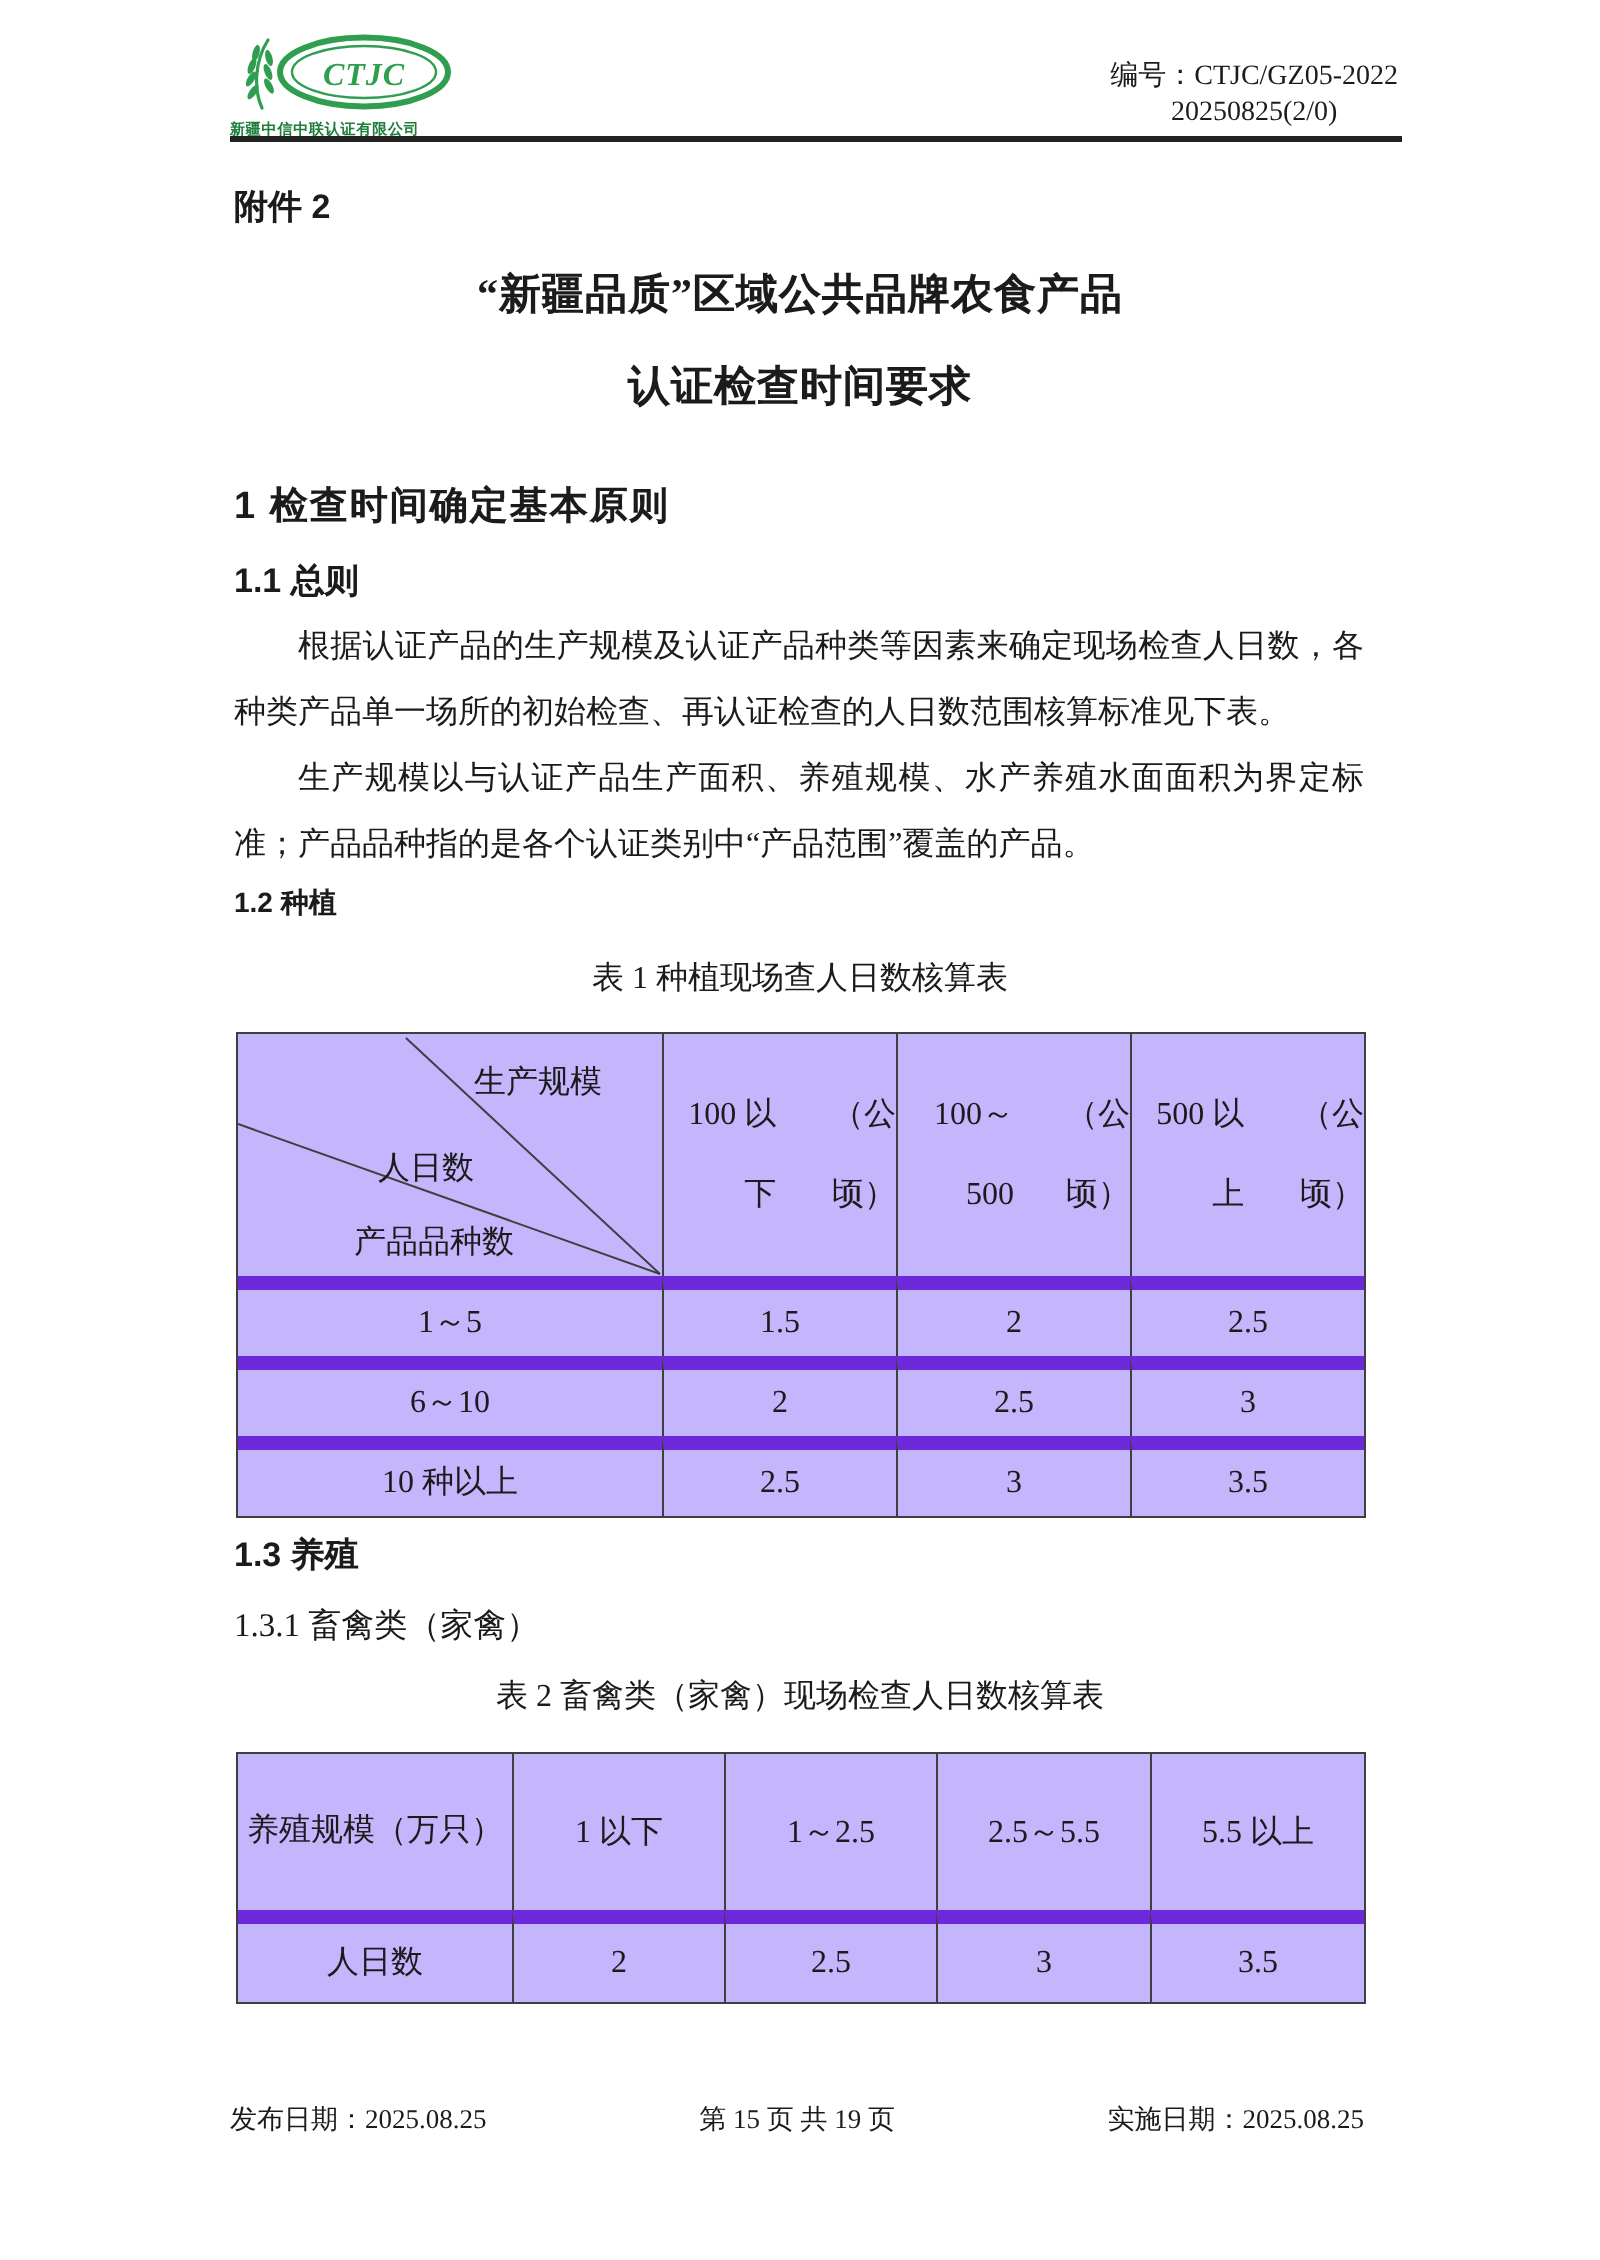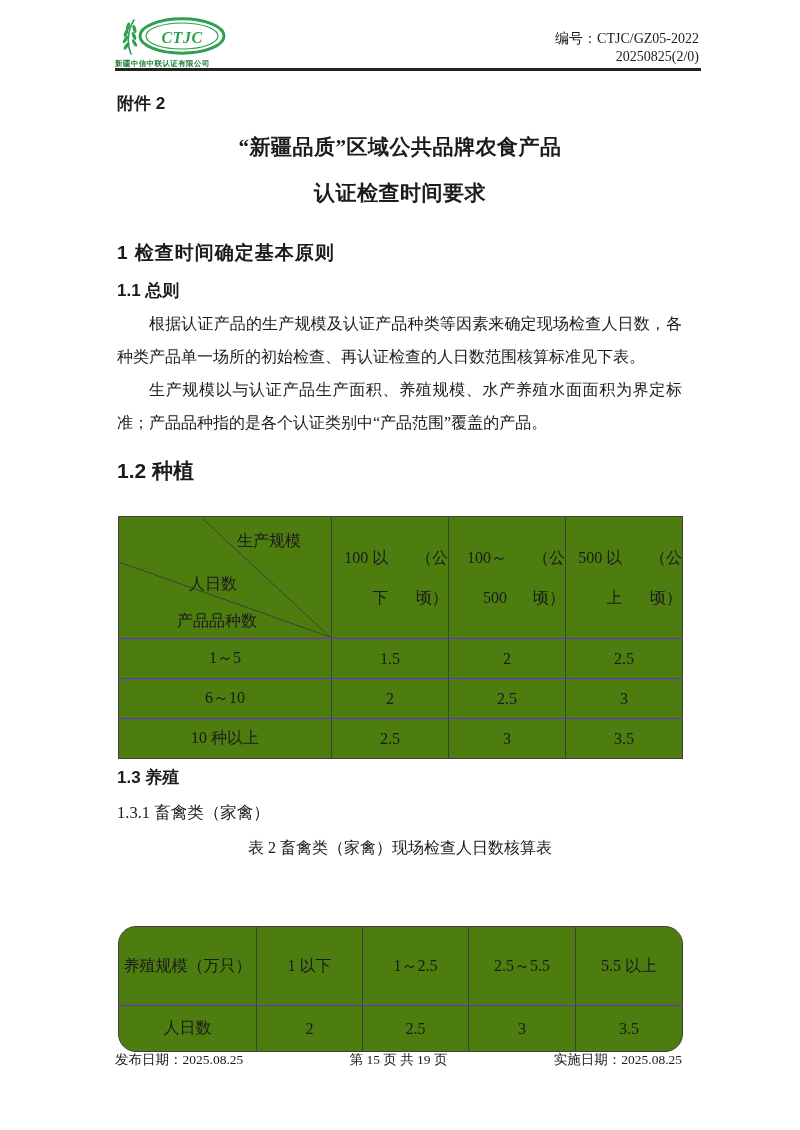--- a/index.html
+++ b/index.html
@@ -7,50 +7,50 @@
     position:relative;width:800px;height:1130px;margin:0 auto;background:#ffffff;
     font-family:"Liberation Serif","DejaVu Serif",serif;color:#1b1b1b;overflow:hidden;
   }
   
   .doc-header{position:absolute;left:115px;top:17px;width:586px;height:50px;}
   .logo-wrap{position:absolute;left:0;top:0;width:120px;}
   .company-name{
     margin-top:1px;font-size:7.5px;line-height:8px;color:#1e7e3c;letter-spacing:.4px;
     font-family:"Liberation Sans","DejaVu Sans",sans-serif;white-space:nowrap;font-weight:bold;
   }
-  .doc-no{position:absolute;right:2px;top:13px;text-align:right;font-size:14px;line-height:17.5px;}
+  .doc-no{position:absolute;right:2px;top:13px;text-align:center;font-size:14px;line-height:17.5px;}
   .doc-no div{white-space:nowrap;}
   .header-rule{position:absolute;left:115px;top:68px;width:586px;height:2.5px;background:#222;}
   
   .sansh{font-family:"Liberation Sans","DejaVu Sans",sans-serif;font-weight:bold;}
   .attachment{position:absolute;left:117px;top:92px;font-size:17px;font-weight:600;
     font-family:"Liberation Sans","DejaVu Sans",sans-serif;}
   .title-line{position:absolute;left:0;width:100%;text-align:center;font-weight:bold;
     font-size:21px;letter-spacing:.5px;}
   .title-1{top:133px;}
   .title-2{top:179px;}
   .h1x{position:absolute;left:117px;top:240px;font-size:19px;letter-spacing:1px;}
   .h11{position:absolute;left:117px;top:279px;font-size:17px;}
   .para{position:absolute;left:117px;width:565px;font-size:16px;line-height:33px;
     text-align:justify;text-indent:32px;}
   .p1{top:307px;}
   .p2{top:373px;}
-  .h12{position:absolute;left:117px;top:443px;font-size:21px;margin-top:14px;}
+  .h12{position:absolute;left:117px;top:443px;font-size:14px;}
   .caption{position:absolute;left:0;width:100%;text-align:center;font-size:16px;}
   .cap1{top:479px;}
   .h13{position:absolute;left:117px;top:766px;font-size:17px;}
   .h131{position:absolute;left:117px;top:802px;font-size:16.5px;}
   .cap2{top:838px;}
   
-  .grid-table{position:absolute;left:118px;background:#4d7c0f;border:1px solid #3f3f3f;display:grid;}
+  .grid-table{position:absolute;left:118px;background:#c4b5fd;border:1px solid #3f3f3f;display:grid;}
   .t1{top:516px;width:563px;grid-template-columns:212px 117px 117px 117px;
     grid-template-rows:121px 40px 40px 40px;}
-  .t2{top:926px;width:563px;grid-template-columns:137px 106px 106px 107px 107px;
-    grid-template-rows:78px 46px;border-radius:18px;}
-  .cell{box-sizing:border-box;border-left:1px solid #3f3f3f;border-top:1px solid #6d28d9;
+  .t2{top:876px;width:563px;grid-template-columns:137px 106px 106px 107px 107px;
+    grid-template-rows:78px 46px;}
+  .cell{box-sizing:border-box;border-left:1px solid #3f3f3f;border-top:7px solid #6d28d9;
     display:flex;align-items:center;justify-content:center;font-size:16px;text-align:center;}
   .cell.fc{border-left:none;}
   .cell.fr{border-top:none;}
   .cell.two-line{flex-direction:row;justify-content:center;text-align:right;}
   .cell.two-line span{display:block;line-height:40px;}
   .t2 .cell.two-line span{line-height:30px;}
   
   .corner{position:relative;display:block;}
   .corner svg{position:absolute;left:0;top:0;width:100%;height:100%;}
   .corner .lbl{position:absolute;font-size:16px;white-space:nowrap;}
@@ -96,20 +96,21 @@
   <div class="attachment">附件 2</div>
   <div class="title-line title-2">认证检查时间要求</div>
   <div class="title-line title-1">“新疆品质”区域公共品牌农食产品</div>
 
   <div class="h1x sansh">1 检查时间确定基本原则</div>
   <div class="h11 sansh">1.1 总则</div>
   <div class="para p2">生产规模以与认证产品生产面积、养殖规模、水产养殖水面面积为界定标准；产品品种指的是各个认证类别中“产品范围”覆盖的产品。</div>
   <div class="para p1">根据认证产品的生产规模及认证产品种类等因素来确定现场检查人日数，各种类产品单一场所的初始检查、再认证检查的人日数范围核算标准见下表。</div>
 
   <div class="h12 sansh">1.2 种植</div>
+  <div class="caption cap1">表 1 种植现场查人日数核算表</div>
 
   <div class="grid-table t1">
     <div class="cell fc fr corner">
       <svg viewBox="0 0 212 121" preserveAspectRatio="none">
         <line x1="84" y1="2" x2="211" y2="120" stroke="#3f3f3f" stroke-width="1"></line>
         <line x1="0" y1="45" x2="211" y2="120" stroke="#3f3f3f" stroke-width="1"></line>
       </svg>
       <span class="lbl lbl-scale">生产规模</span>
       <span class="lbl lbl-persondays">人日数</span>
       <span class="lbl lbl-varieties">产品品种数</span>

